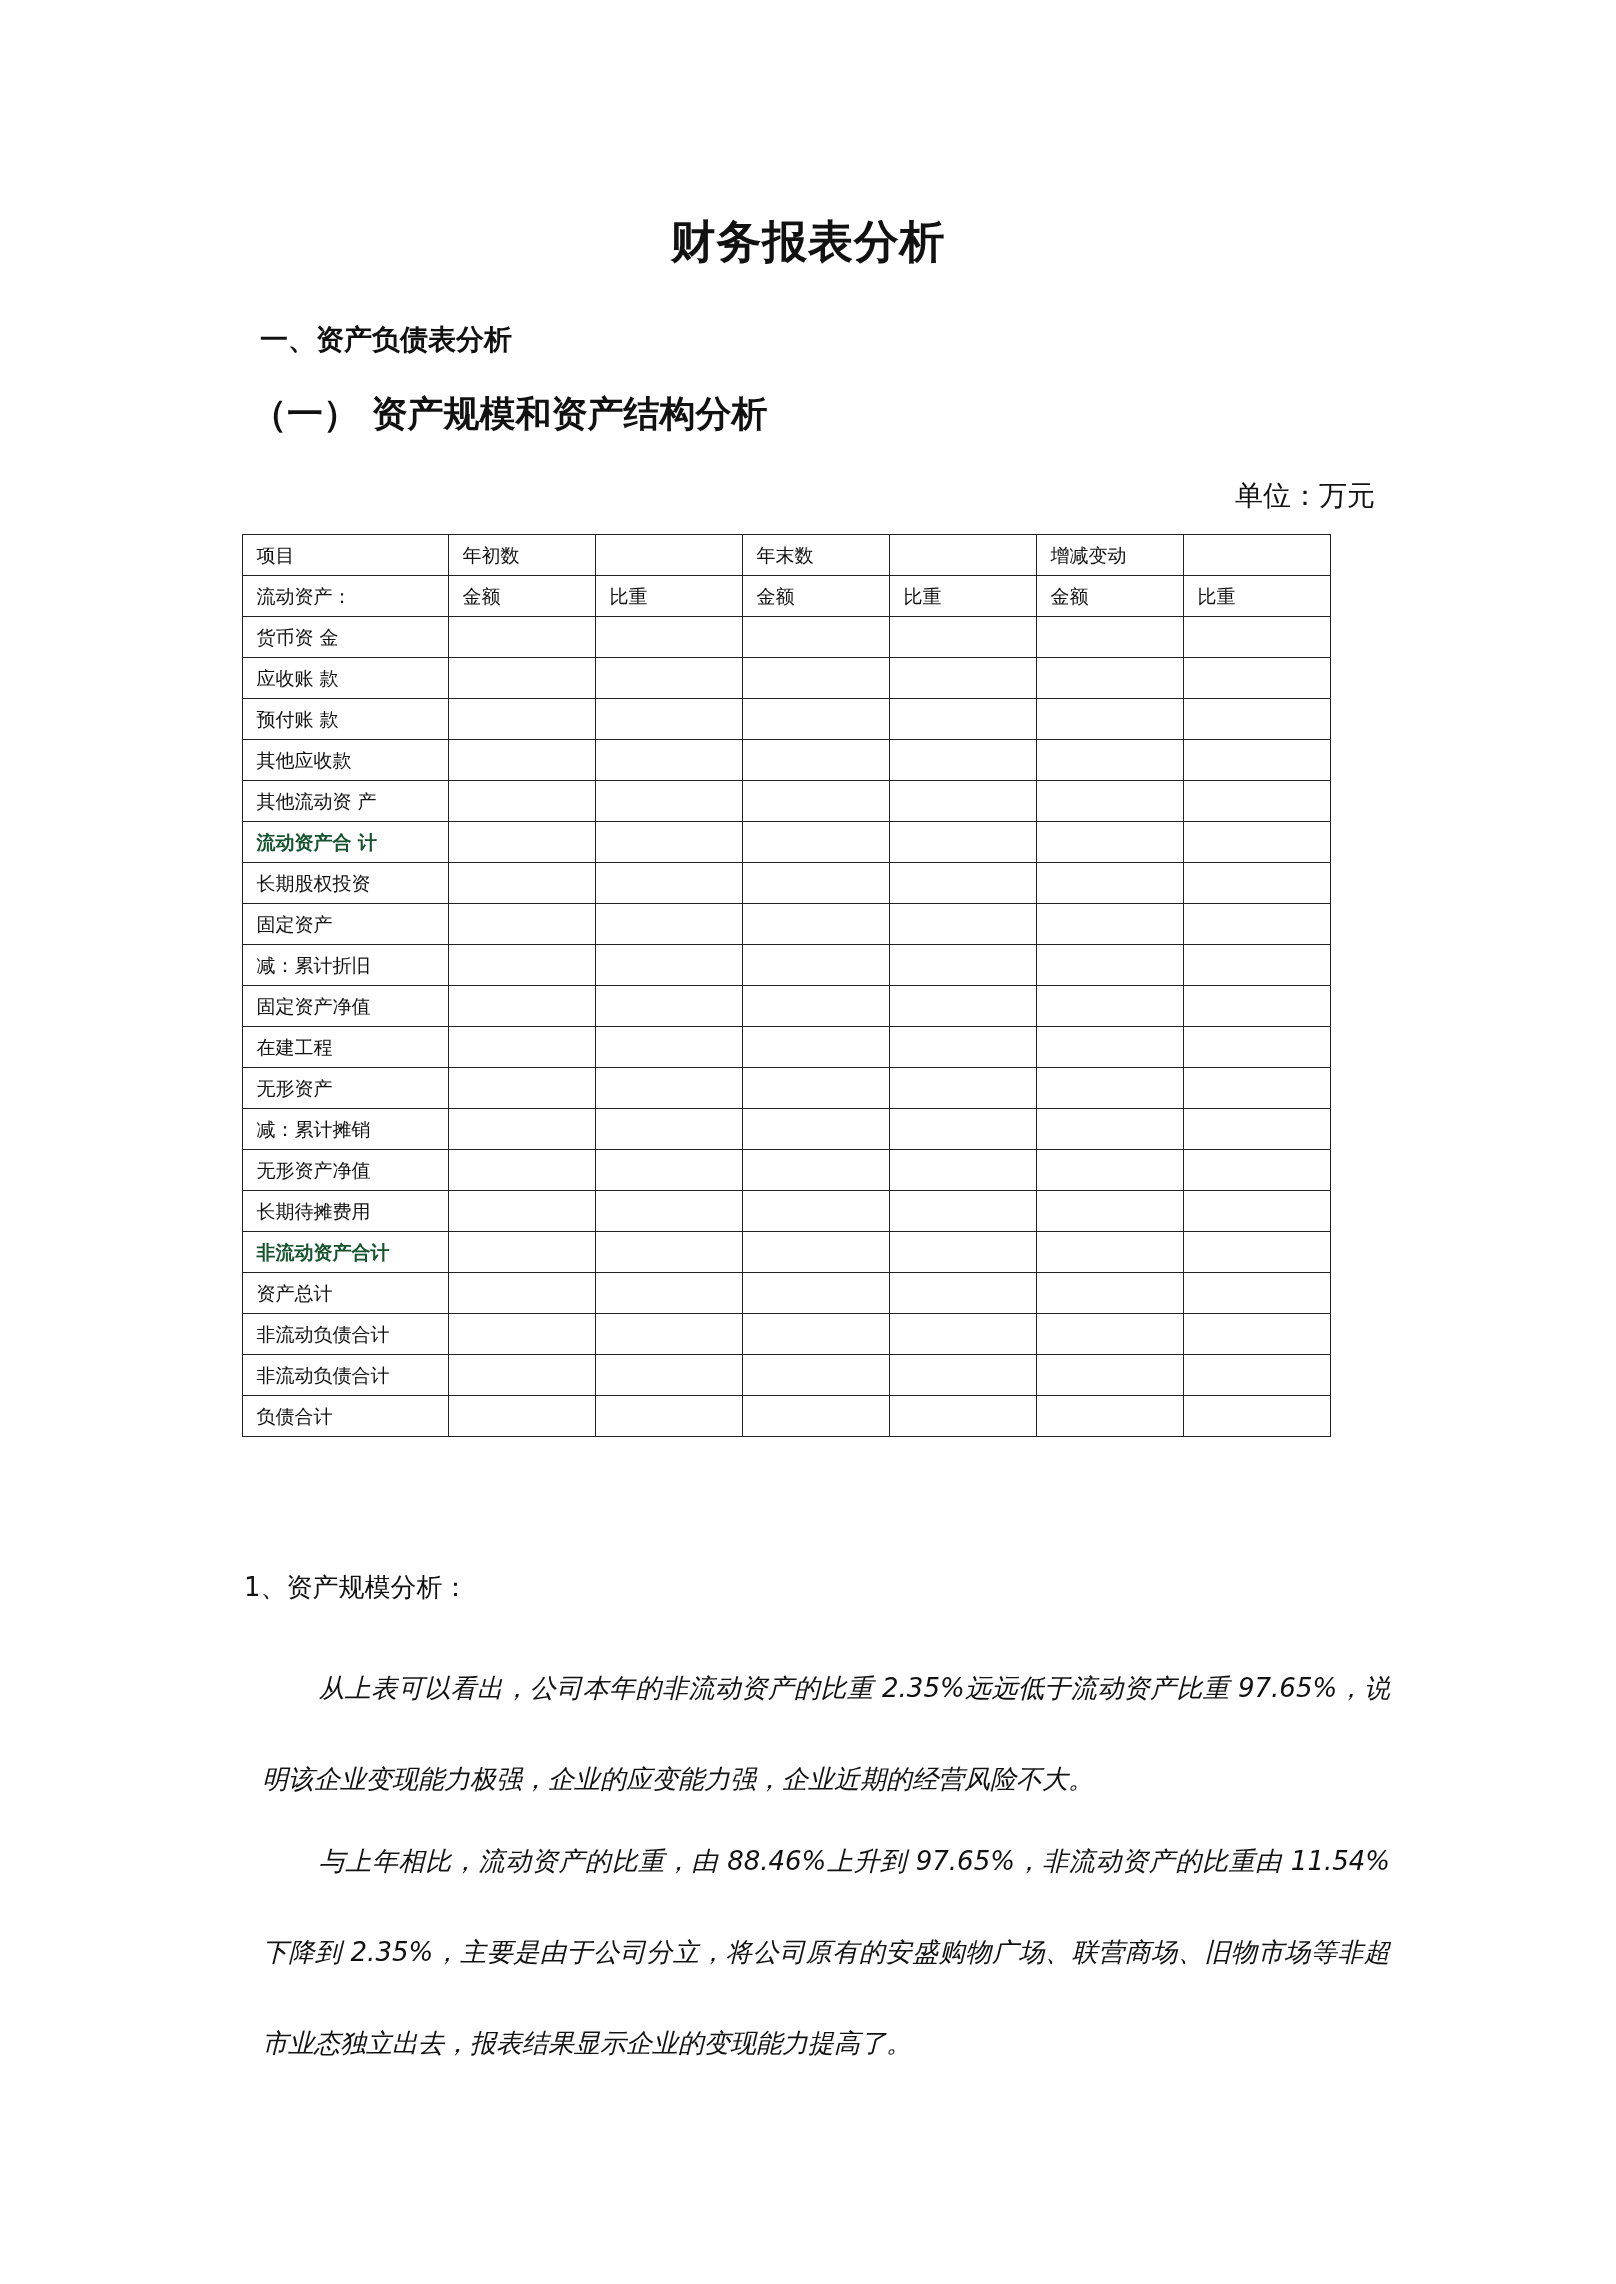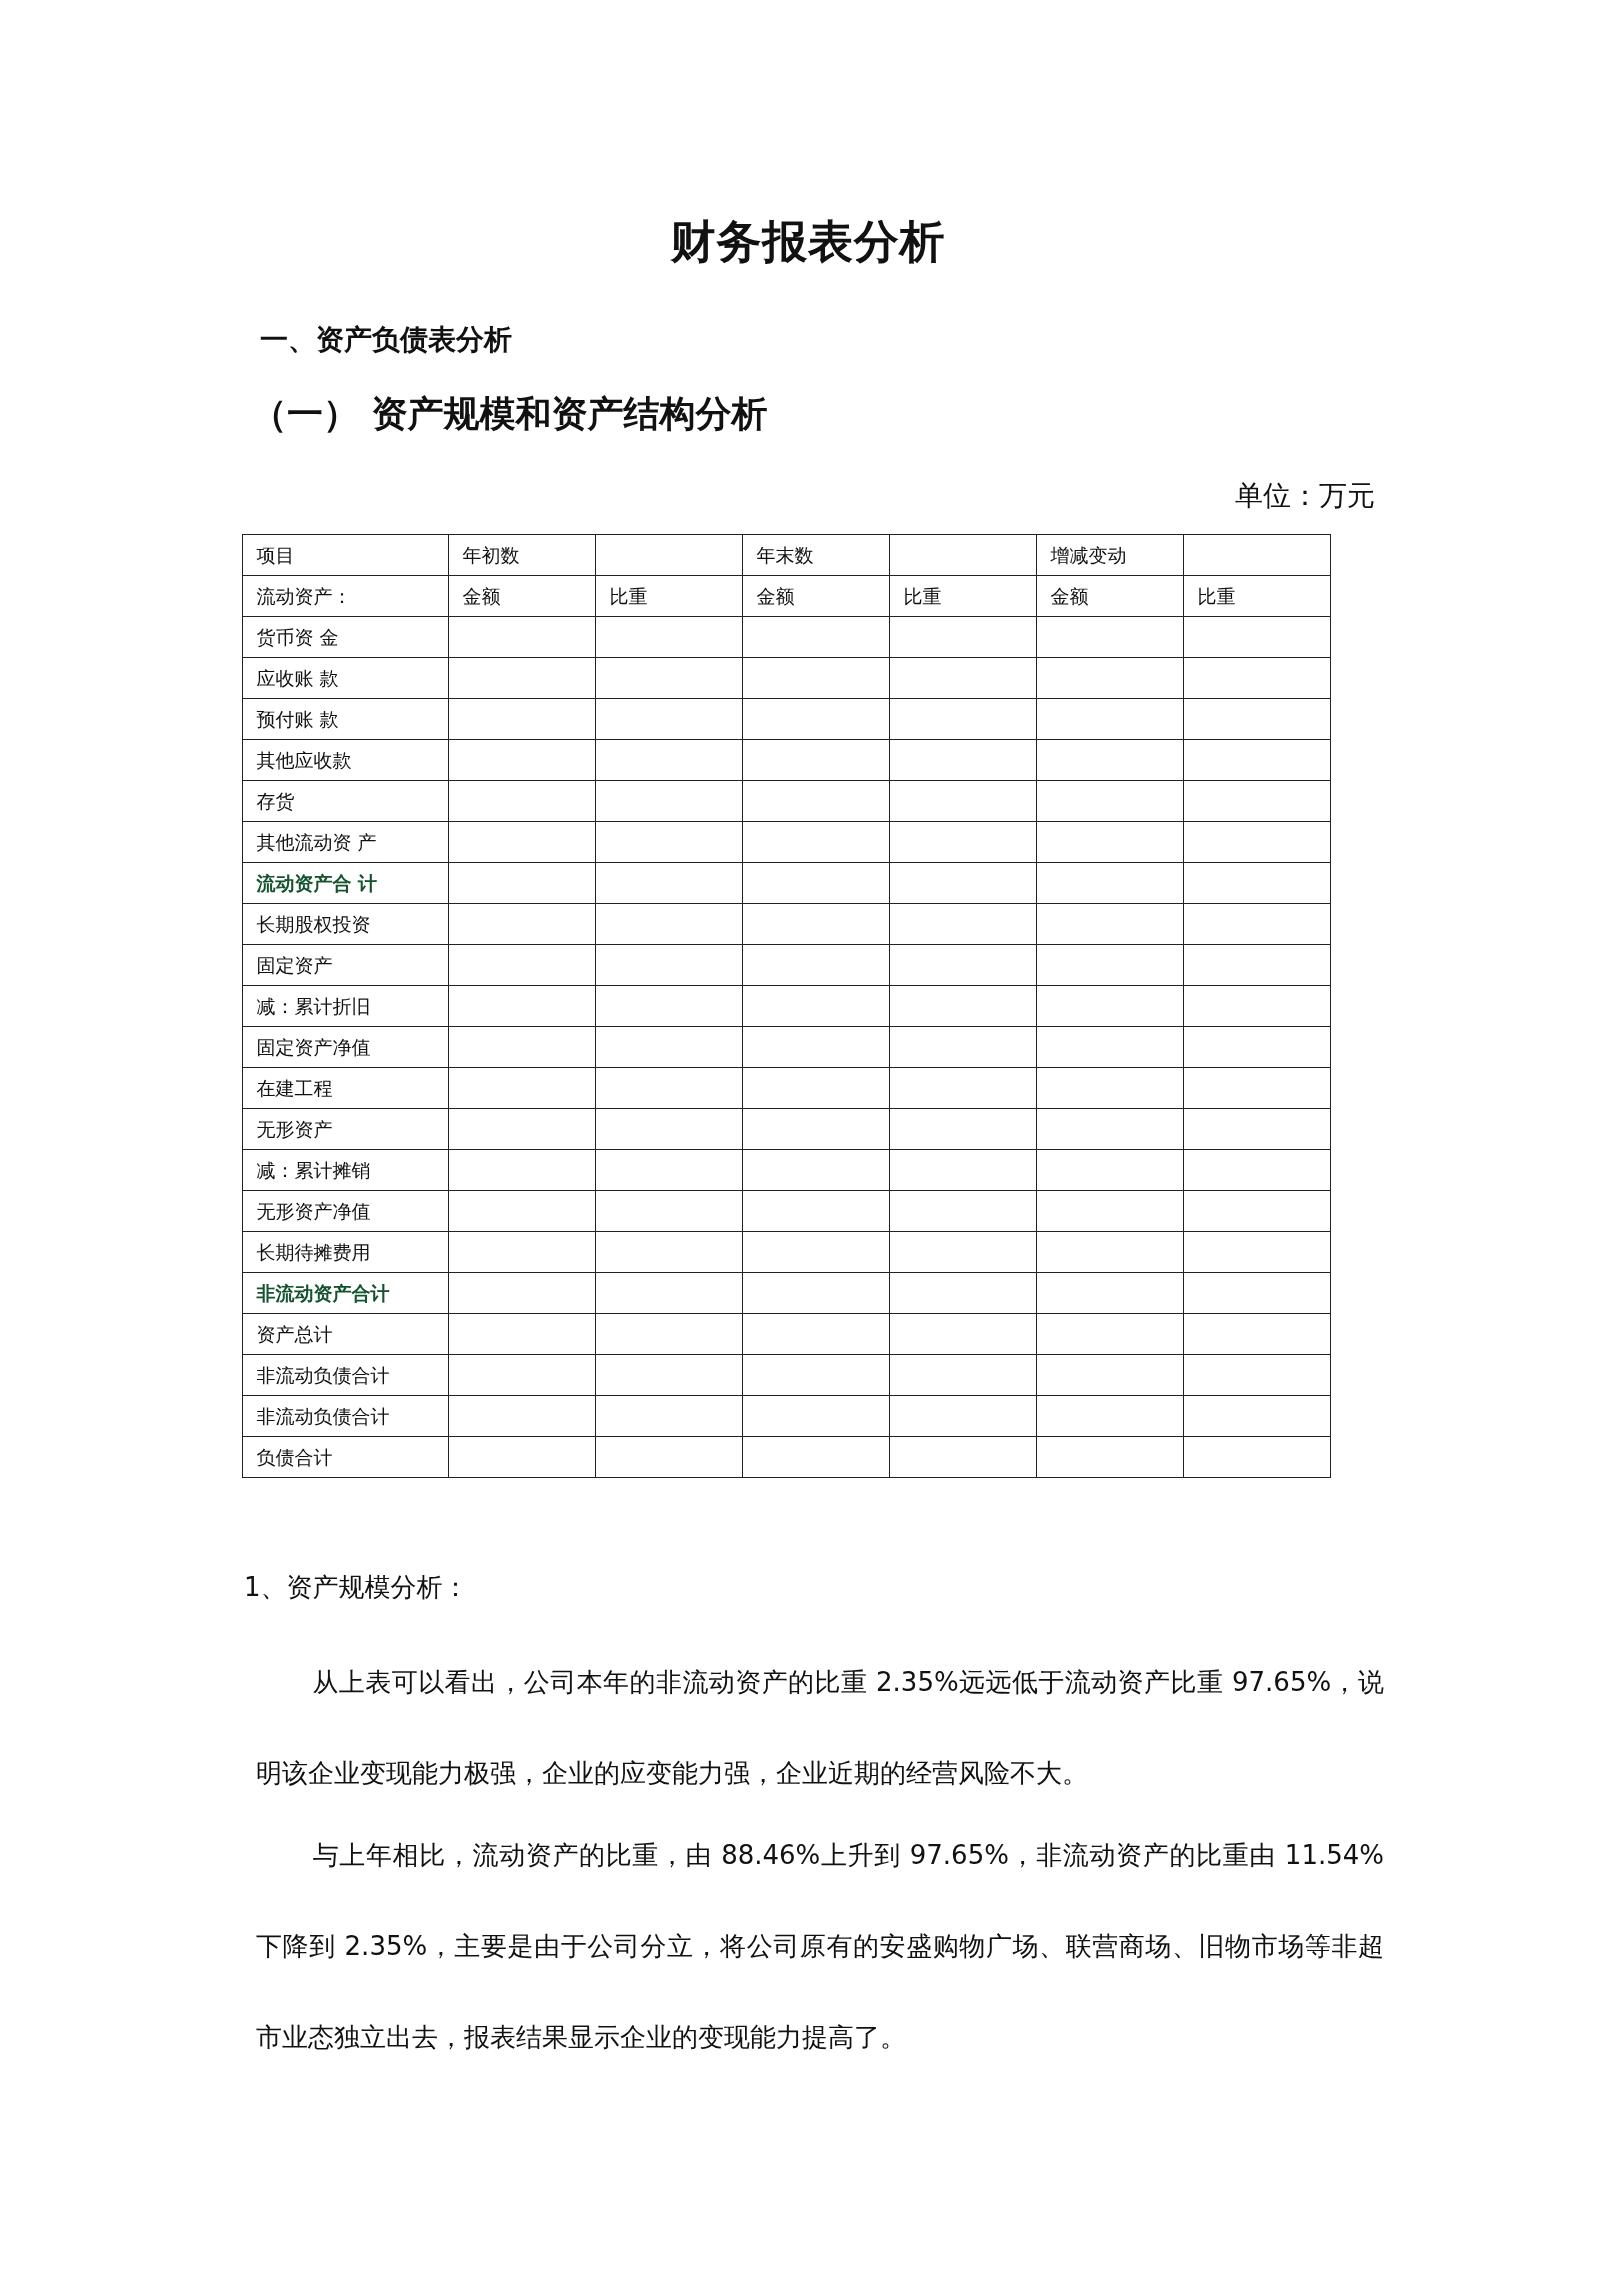--- a/index.html
+++ b/index.html
@@ -71,22 +71,23 @@
       left: 244px;
       font-size: 26px;
       margin: 0;
     }
     .para {
       position: absolute;
       left: 244px;
       width: 1128px;
       font-size: 26px;
       line-height: 91px;
-      margin: 12px;
+      margin: 18px;
       text-align: justify;
+      font-style: italic;
     }
     .para .indent { display: inline-block; width: 56px; }
     .p1 { top: 1625px; }
     .p2 { top: 1798px; }
   </style>
 </head>
 <body>
 
 <h1 class="title">财务报表分析</h1>
 <h2 class="h1">一、资产负债表分析</h2>
@@ -152,29 +153,20 @@
       <tr>
         <td>其他应收款</td>
         <td></td>
         <td></td>
         <td></td>
         <td></td>
         <td></td>
         <td></td>
       </tr>
       <tr>
-        <td>存货</td>
-        <td></td>
-        <td></td>
-        <td></td>
-        <td></td>
-        <td></td>
-        <td></td>
-      </tr>
-      <tr>
         <td>其他流动资 产</td>
         <td></td>
         <td></td>
         <td></td>
         <td></td>
         <td></td>
         <td></td>
       </tr>
       <tr>
         <td class="red">流动资产合 计</td>

